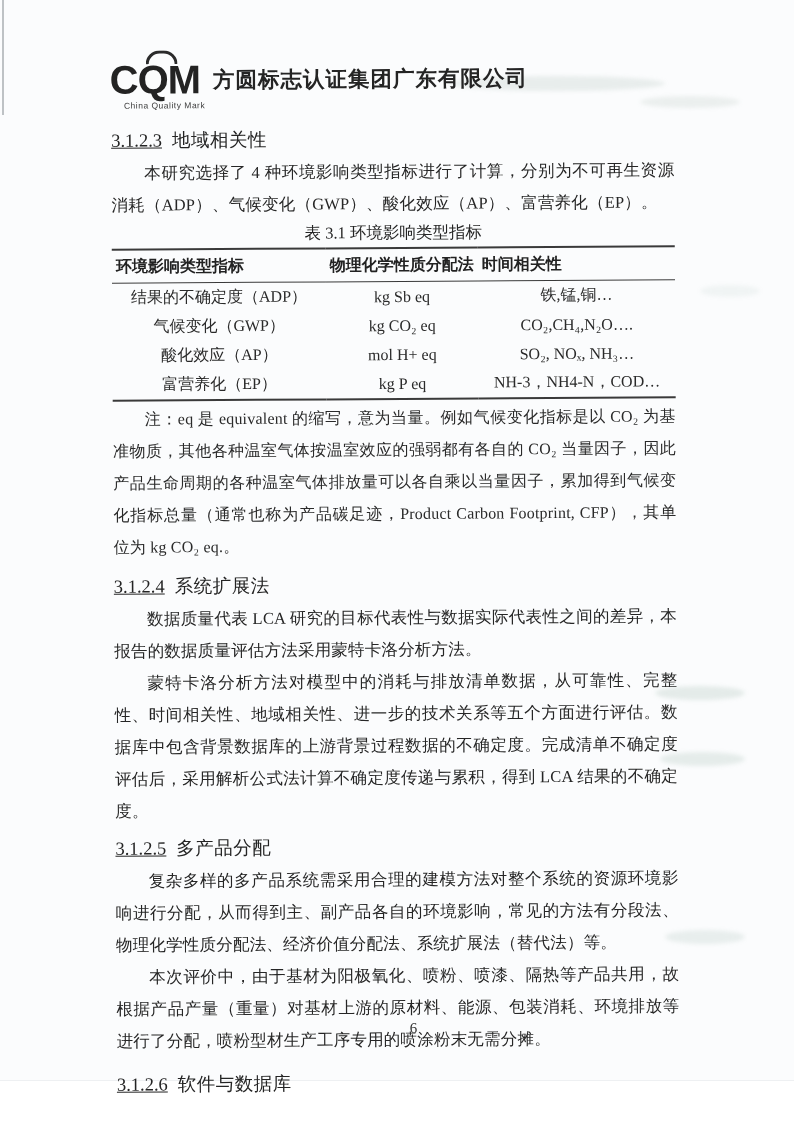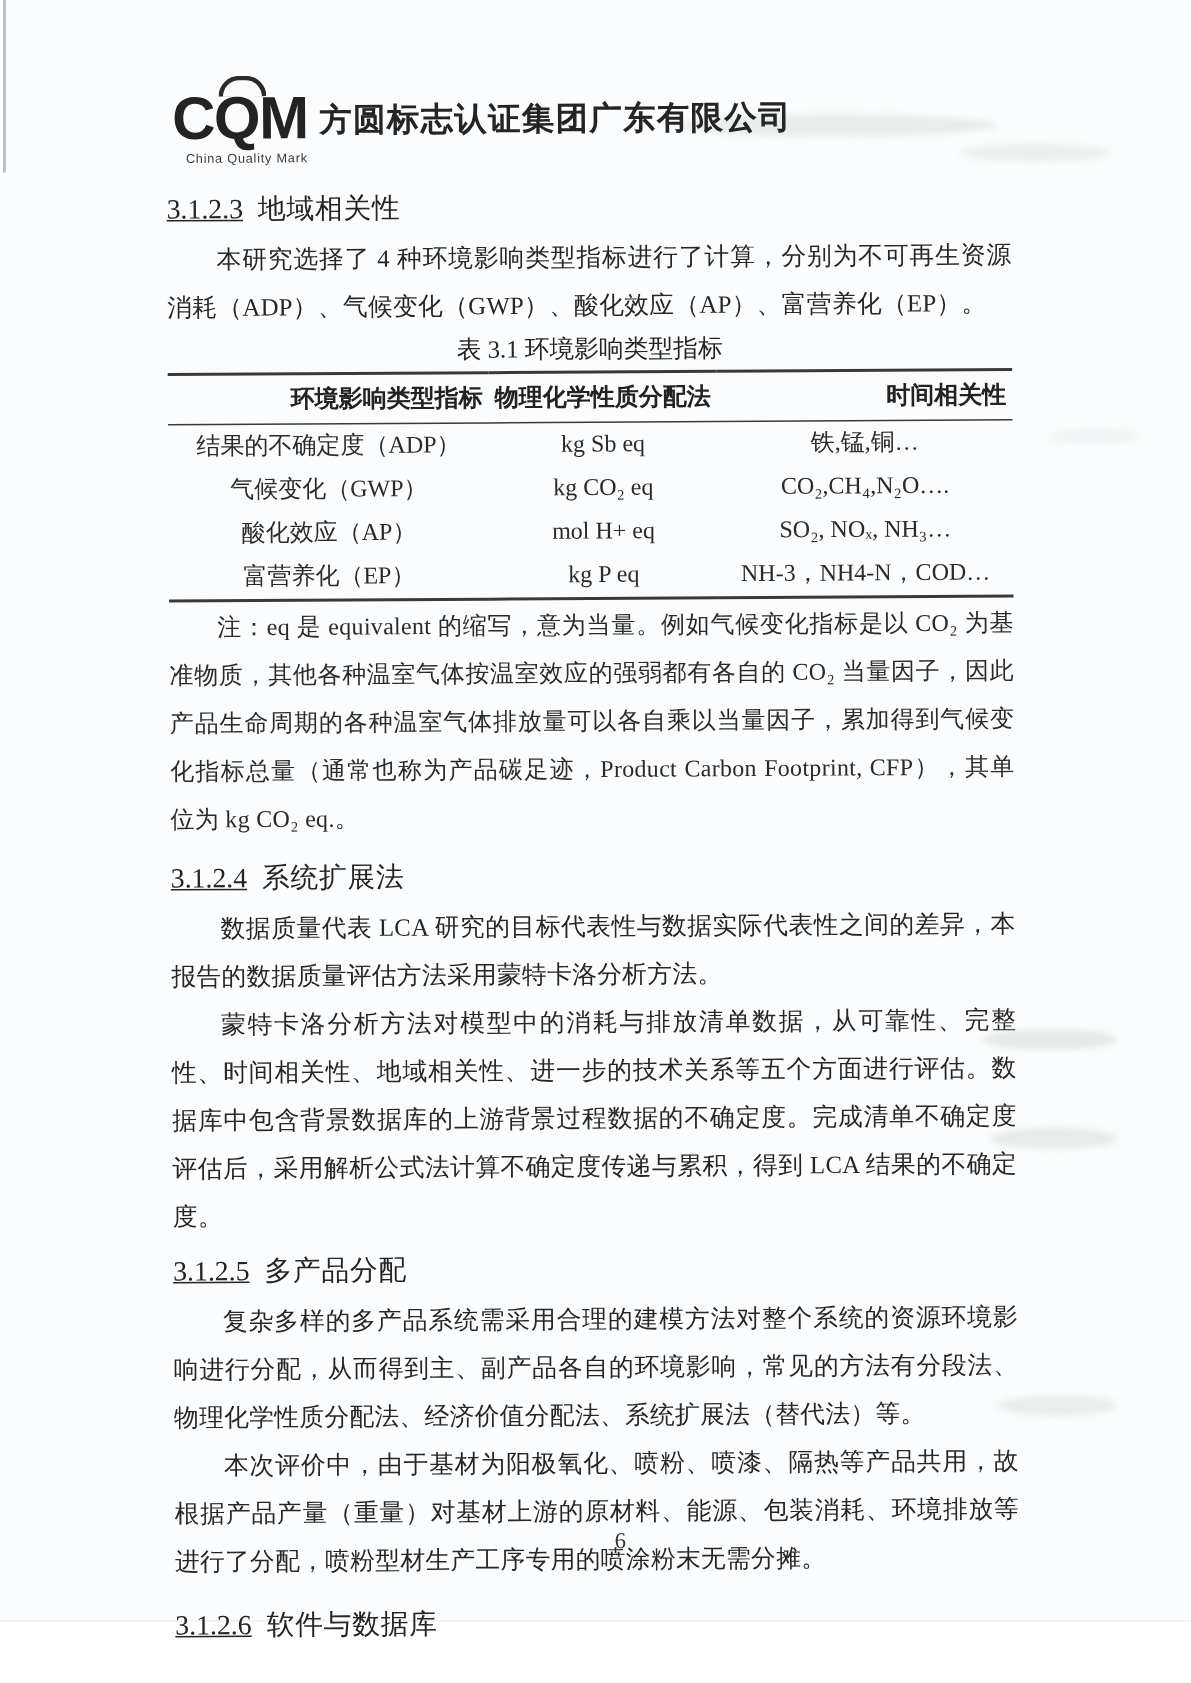--- a/index.html
+++ b/index.html
@@ -18,21 +18,21 @@
   .bleed.b3{left:655px;top:686px;width:90px;height:14px;background:rgba(110,150,130,.16);}
   .bleed.b4{left:660px;top:752px;width:85px;height:14px;background:rgba(110,150,130,.15);}
   .bleed.b5{left:665px;top:930px;width:80px;height:14px;background:rgba(110,150,130,.13);}
   .bleed.b6{left:700px;top:285px;width:60px;height:12px;background:rgba(120,150,140,.08);}
 
   .scan-content{position:absolute;left:0;top:0;width:794px;height:1122px;
     transform:rotate(-0.35deg);transform-origin:50% 40%;}
 
   
   .header{position:absolute;left:112px;top:58px;display:flex;align-items:center;}
-  .logo{position:relative;display:flex;flex-direction:column;align-items:flex-end;}
+  .logo{position:relative;display:flex;flex-direction:column;align-items:flex-start;}
   .logo-acronym{
     font-family:"Liberation Sans","DejaVu Sans",sans-serif;
     font-weight:900;font-size:40px;line-height:40px;letter-spacing:-1px;color:#232323;
   }
   .logo-crown{position:absolute;top:-9px;left:36px;width:26px;height:11px;
     border:3px solid #2b2b2b;border-bottom:none;border-radius:14px 14px 0 0;}
   .logo-tagline{
     font-family:"Liberation Sans","DejaVu Sans",sans-serif;
     font-size:8.5px;letter-spacing:.5px;color:#3a3a3a;margin-top:1px;margin-left:14px;white-space:nowrap;
   }
@@ -55,21 +55,21 @@
   }
   .note-para{font-size:16px;line-height:32px;margin:2px 0 0 0;color:#2a2a2a;
     text-align:justify;text-indent:2em;letter-spacing:.2px;}
 
   
   .tbl-caption{font-size:16.5px;line-height:22px;text-align:center;margin:0;color:#242424;}
   table.data{width:100%;border-collapse:collapse;margin-top:3px;
     border-top:2px solid #3a3a3a;border-bottom:2px solid #3a3a3a;}
   table.data th{
     font-size:16px;font-weight:700;color:#222;height:32px;
-    border-bottom:1.5px solid #3a3a3a;padding:0 4px;text-align:right;vertical-align:middle;
+    border-bottom:1.5px solid #3a3a3a;padding:0 4px;text-align:left;vertical-align:middle;
   }
   table.data td{
     font-size:16px;color:#2a2a2a;height:29px;padding:0 4px;
     text-align:center;vertical-align:middle;
   }
   .mt8{margin-top:8px;} .mt10{margin-top:10px;} .mt2{margin-top:2px;} .mt14{margin-top:14px;}
 
   
   .page-number{position:absolute;left:0;top:1020px;width:820px;text-align:center;
     font-size:15px;color:#333;}

